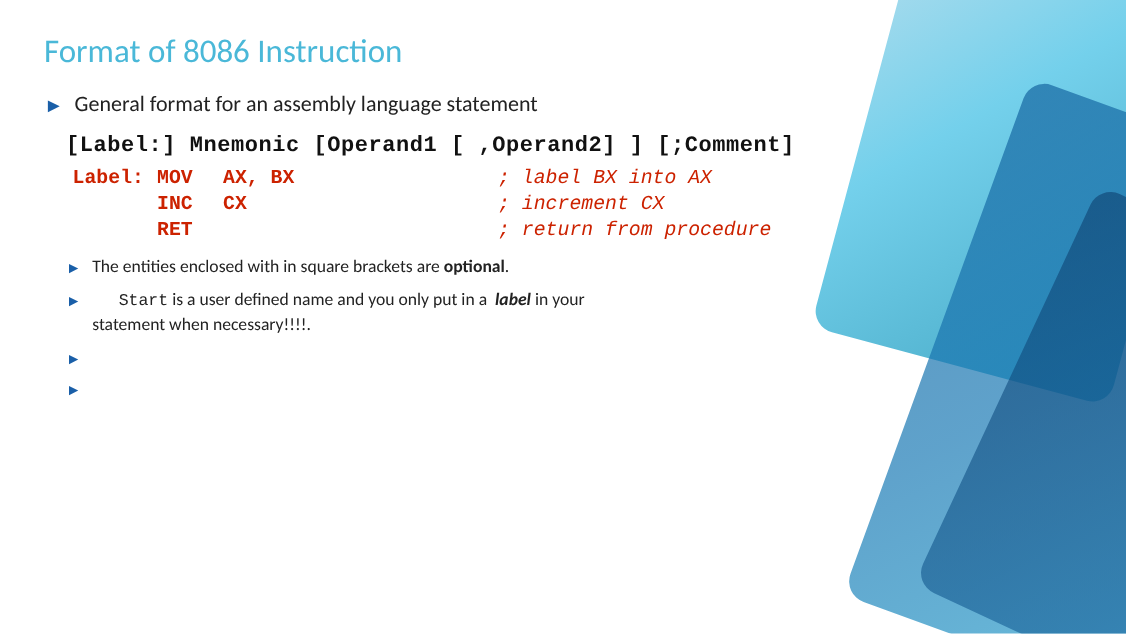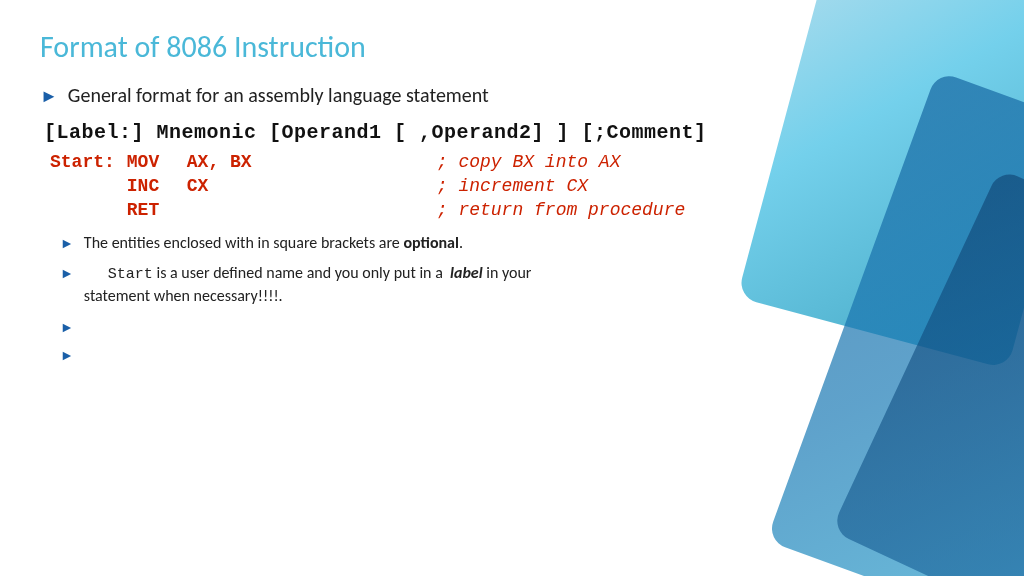--- a/index.html
+++ b/index.html
@@ -91,21 +91,21 @@
     }
 
     .bullet-text {
       font-size: 20px;
       color: #222;
       font-family: 'Calibri', Arial, sans-serif;
     }
 
     
     .format-area {
-      margin-left: 4px;
+      margin-left: 20px;
       margin-bottom: 10px;
     }
 
     .format-header {
       font-size: 20px;
       font-weight: bold;
       color: #111;
       font-family: 'Courier New', Courier, monospace;
       margin-bottom: 6px;
       letter-spacing: 0.5px;
@@ -215,24 +215,24 @@
     <span class="bullet-arrow">►</span>
     <span class="bullet-text">General format for an assembly language statement</span>
   </div>
 
   <div class="format-area">
     <div class="format-header">[Label:]  Mnemonic   [Operand1  [ ,Operand2] ]    [;Comment]</div>
 
     <table class="code-table">
       <tbody>
         <tr>
-          <td class="label-col">Start:</td>
+          <td class="label-col">Label:</td>
           <td class="mnemonic-col">MOV</td>
           <td class="operand-col">AX, BX</td>
-          <td class="comment-col">; copy BX into AX</td>
+          <td class="comment-col">; label BX into AX</td>
         </tr>
         <tr>
           <td class="label-col"></td>
           <td class="mnemonic-col">INC</td>
           <td class="operand-col">CX</td>
           <td class="comment-col">; increment CX</td>
         </tr>
         <tr>
           <td class="label-col"></td>
           <td class="mnemonic-col">RET</td>

